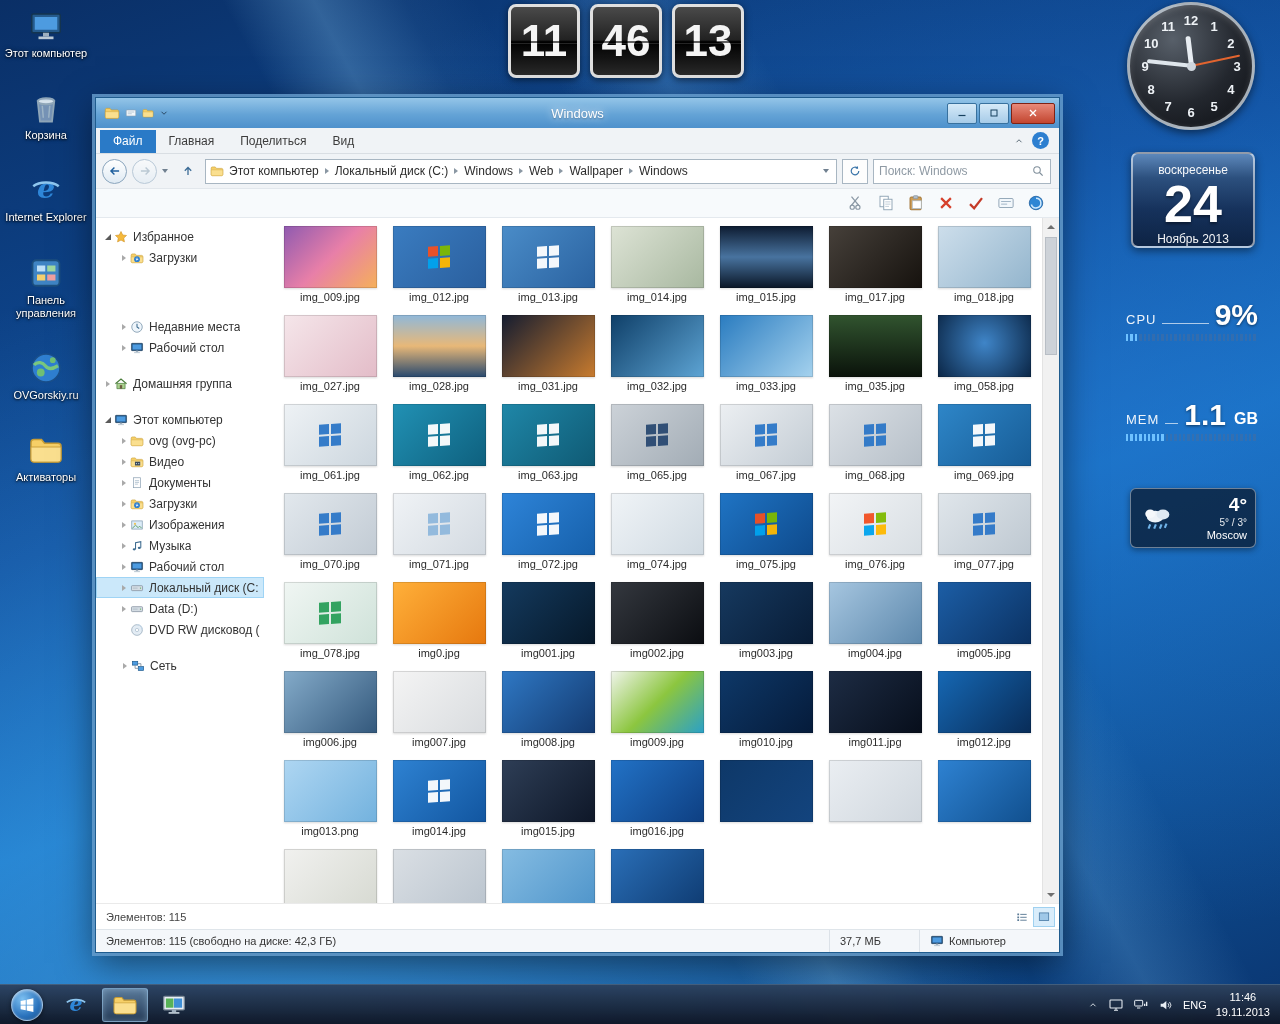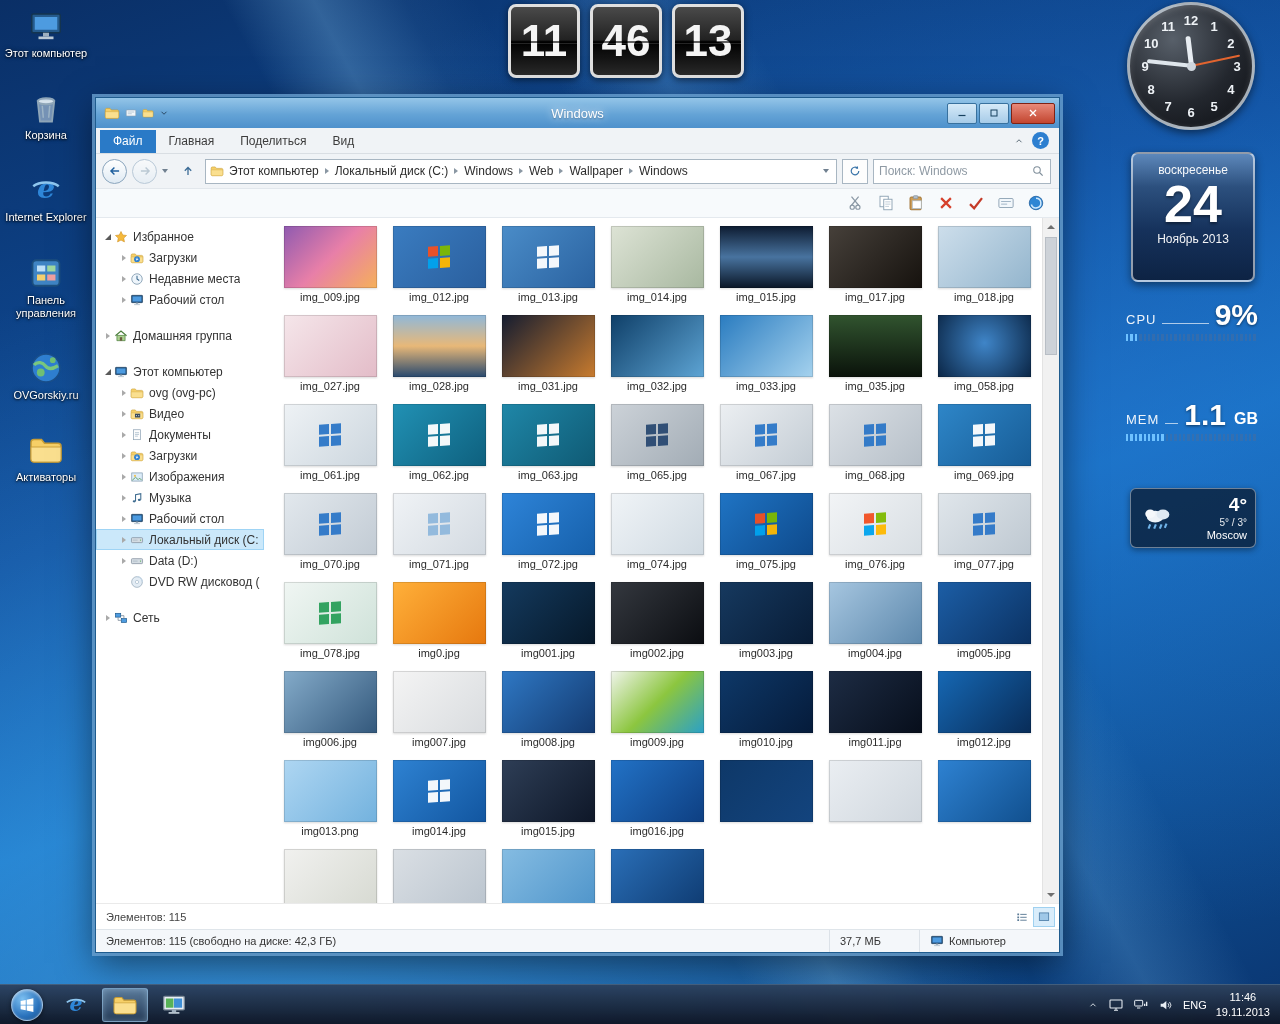--- a/index.html
+++ b/index.html
@@ -37,21 +37,21 @@
  border:3px solid rgba(215,225,235,.75);box-shadow:0 3px 9px rgba(0,0,0,.5), inset 0 2px 6px rgba(255,255,255,.18)}
 #clockface{position:absolute;inset:0}
 .cnum{position:absolute;transform:translate(-50%,-50%);font-size:13px;font-weight:bold;color:#eef2f6}
 .hand{position:absolute;left:50%;bottom:50%;transform-origin:50% 100%;border-radius:2px}
 .hand.h{width:5px;height:30px;margin-left:-2.5px;background:#e8edf2}
 .hand.m{width:3.5px;height:44px;margin-left:-1.8px;background:#dfe6ec}
 .hand.s{width:2px;height:50px;margin-left:-1px;background:#e2642f}
 .ccap{position:absolute;left:50%;top:50%;width:9px;height:9px;margin:-4.5px 0 0 -4.5px;border-radius:50%;background:#cfd6dd}
 
 
-.calendar{position:absolute;left:1131px;top:152px;width:124px;height:130px;border-radius:7px;border:2px solid rgba(255,255,255,.55);
+.calendar{position:absolute;left:1131px;top:152px;width:124px;height:96px;border-radius:7px;border:2px solid rgba(255,255,255,.55);
  background:linear-gradient(180deg,#5d88bb 0%,#2c507e 26%,#16325c 60%,#0d2344 100%);box-shadow:0 3px 9px rgba(0,0,0,.45);
  color:#fff;text-align:center;padding-top:9px}
 .cal-weekday{font-size:12px;opacity:.95}
 .cal-day{font-size:52px;font-weight:bold;line-height:1.05;text-shadow:0 2px 3px rgba(0,0,0,.4)}
 .cal-month{font-size:12px;opacity:.95}
 
 
 .meter{position:absolute;left:1126px;width:132px;color:#fff}
 .meter.cpu{top:298px}.meter.mem{top:398px}
 .mrow{display:flex;align-items:flex-end;gap:6px}
@@ -556,21 +556,21 @@
             <span class="sic">
               <svg viewBox="0 0 24 24">
                 <path d="M2 7c0-1.1.9-2 2-2h5l2 2.5h9c1.1 0 2 .9 2 2V18c0 1.1-.9 2-2 2H4c-1.1 0-2-.9-2-2V7z" fill="#f6cf67" stroke="#c79c35"></path>
                 <path d="M2 10h20v8c0 1.1-.9 2-2 2H4c-1.1 0-2-.9-2-2v-8z" fill="#fadf8f" stroke="#c79c35" stroke-width=".6"></path>
                 <circle cx="12" cy="14" r="5" fill="#2d7fd0"></circle>
                 <path d="M12 11.5v4M10 13.8l2 2 2-2" stroke="#fff" stroke-width="1.4" fill="none"></path>
               </svg>
             </span>
             <span class="slabel">Загрузки</span>
           </div>
-          <div class="srow" style="padding-left: 22px;">
+          <div class="srow" style="padding-left: 22px; margin-top: 48px;">
             <span class="chev col"></span>
             <span class="sic">
               <svg viewBox="0 0 24 24">
                 <circle cx="12" cy="12" r="9" fill="#eef5fb" stroke="#7e98ad" stroke-width="1.4"></circle>
                 <path d="M12 6.5V12l3.8 2.6" stroke="#3d6b8f" stroke-width="1.8" fill="none"></path>
               </svg>
             </span>
             <span class="slabel">Недавние места</span>
           </div>
           <div class="srow" style="padding-left: 22px;">
@@ -713,21 +713,21 @@
             <span class="chev"></span>
             <span class="sic">
               <svg viewBox="0 0 24 24">
                 <circle cx="12" cy="12" r="9.2" fill="#e3ecf4" stroke="#8fa3b5" stroke-width="1.2"></circle>
                 <circle cx="12" cy="12" r="2.8" fill="#fff" stroke="#9ab0c2"></circle>
                 <path d="M12 2.8a9.2 9.2 0 0 1 9.2 9.2" stroke="#c4d6e6" fill="none" stroke-width="2"></path>
               </svg>
             </span>
             <span class="slabel">DVD RW дисковод (</span>
           </div>
-          <div class="srow gap" style="padding-left: 6px;">
+          <div class="srow gap" style="padding-left: 23px;">
             <span class="chev col"></span>
             <span class="sic">
               <svg viewBox="0 0 24 24">
                 <rect x="2.5" y="4" width="9" height="6.5" fill="#4d9be0" stroke="#1d5a8e" stroke-width="1.2"></rect>
                 <rect x="12.5" y="13" width="9" height="6.5" fill="#4d9be0" stroke="#1d5a8e" stroke-width="1.2"></rect>
                 <path d="M7 10.5V16h5.5M17 13V8h-5" fill="none" stroke="#7c8b99" stroke-width="1.4"></path>
               </svg>
             </span>
             <span class="slabel">Сеть</span>
           </div>

